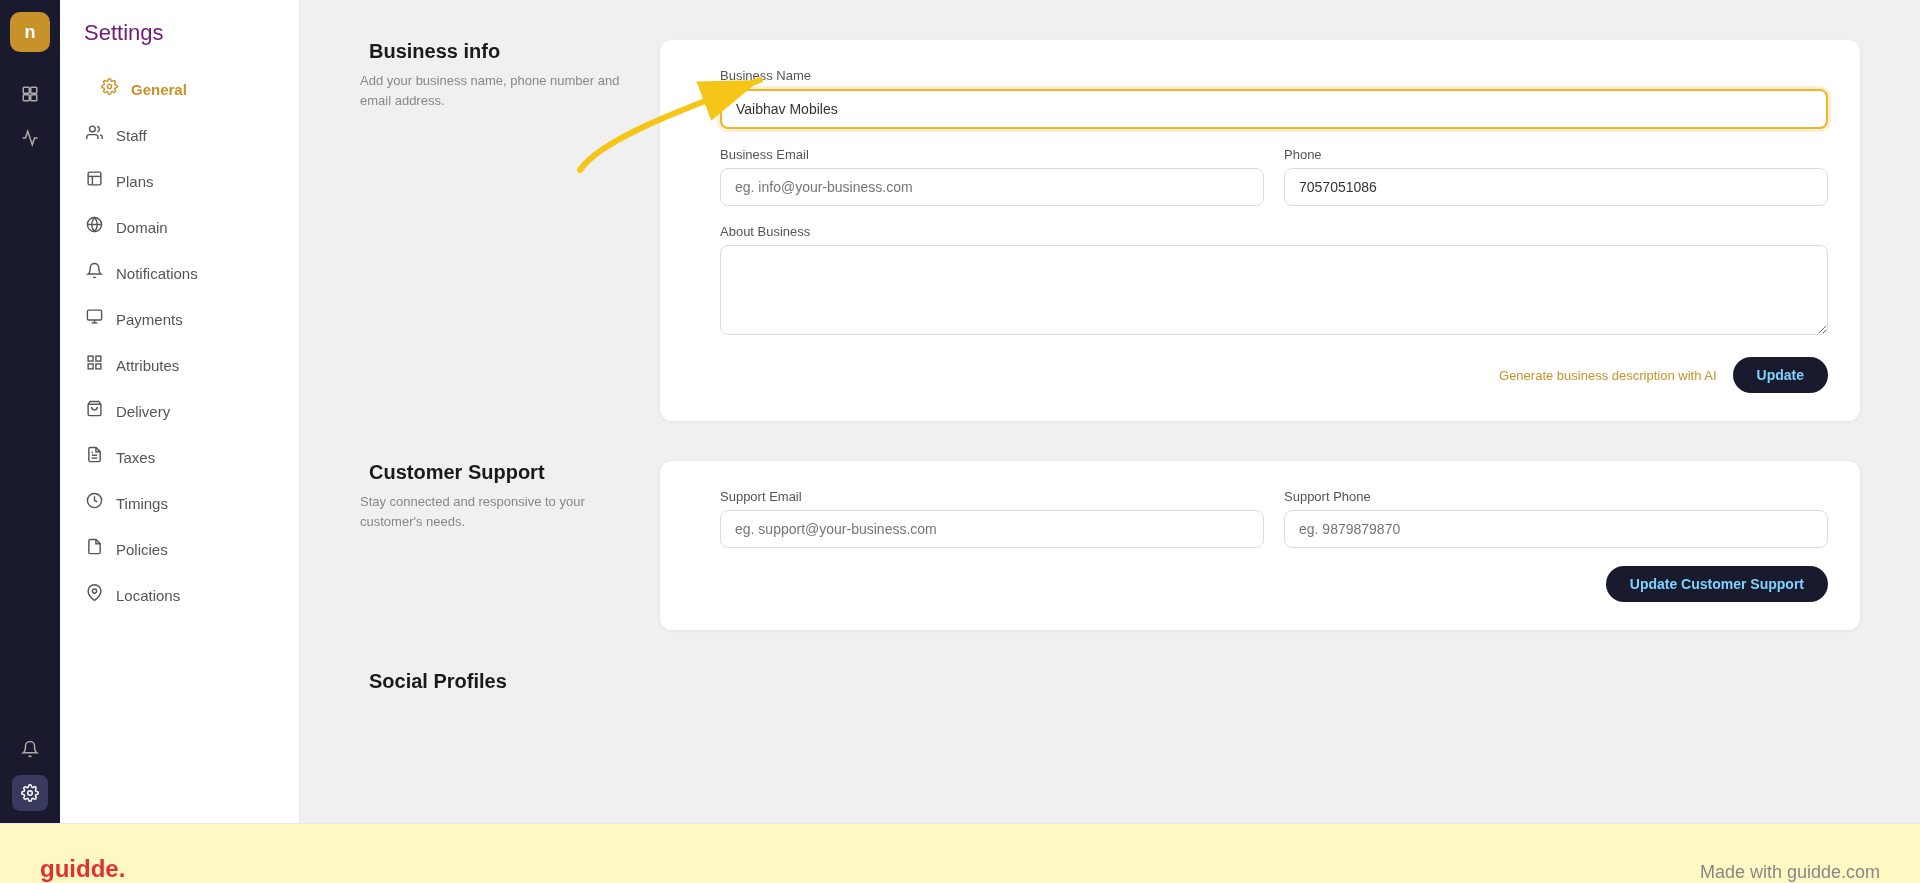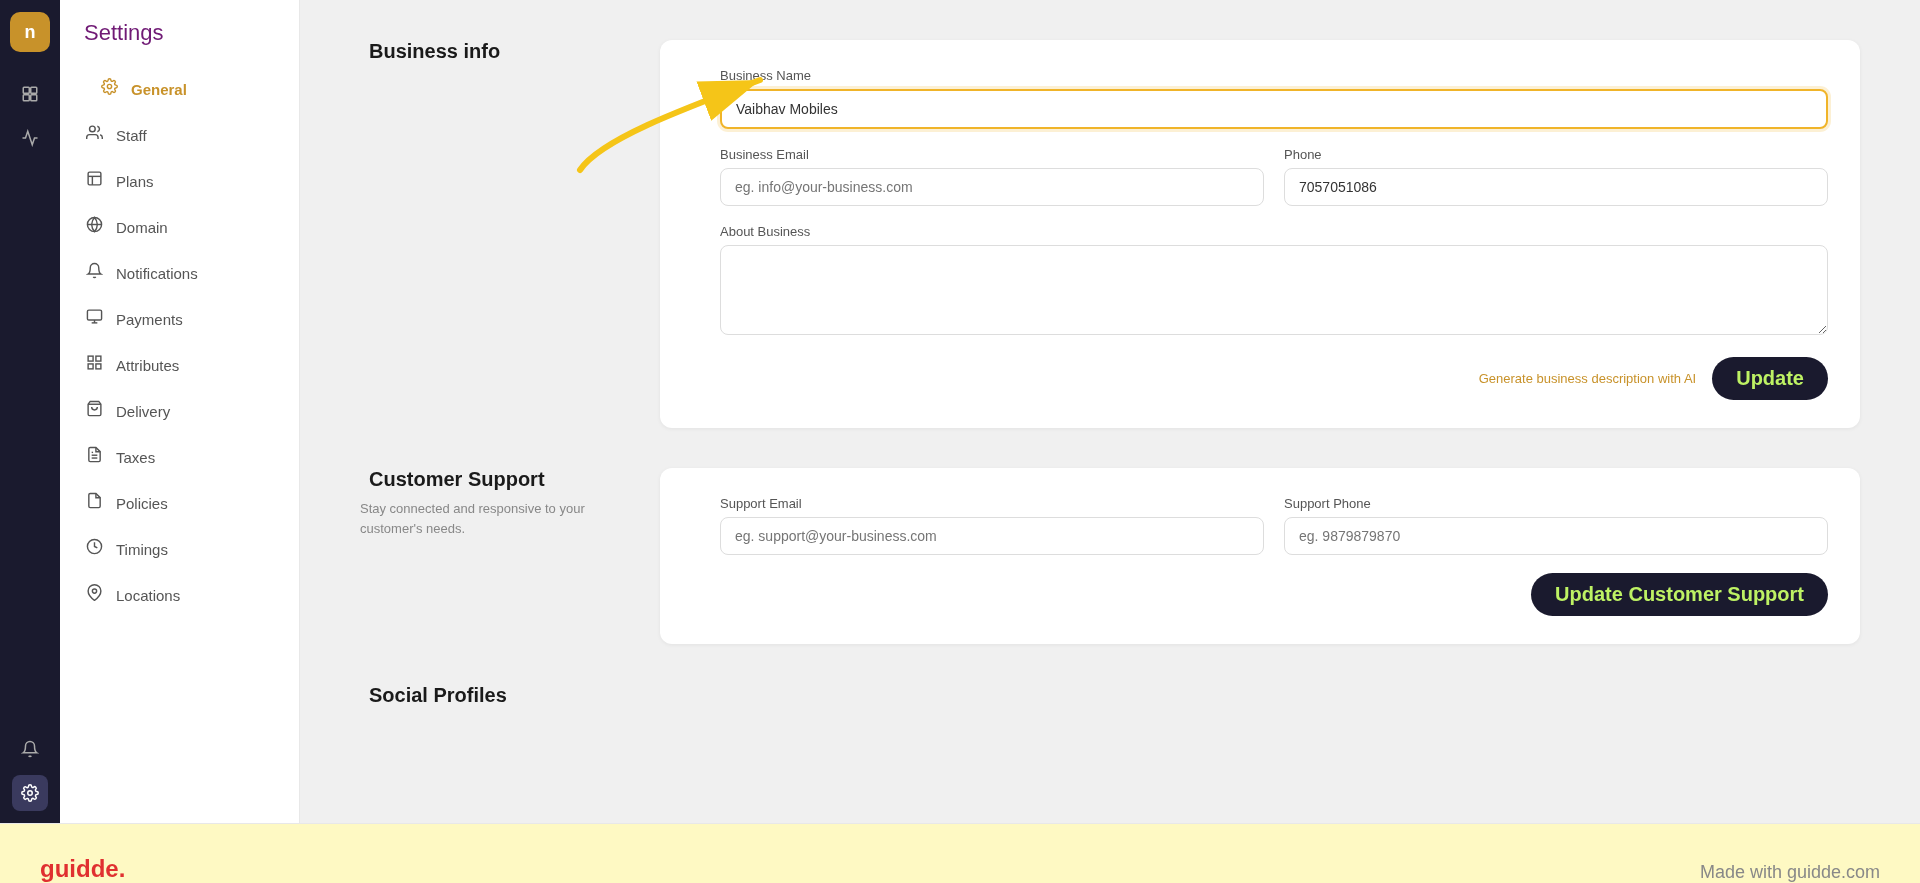--- a/index.html
+++ b/index.html
@@ -126,25 +126,25 @@
     textarea {
       height: 90px;
       resize: vertical;
     }
 
     .card-footer { display: flex; justify-content: flex-end; align-items: center; gap: 16px; margin-top: 10px; }
     .ai-link { color: #c8922a; font-size: 13px; cursor: pointer; text-decoration: none; }
 
     .btn-dark {
       background: #1a1a2e;
-      color: #bef264;
+      color: #7dd3fc;
       border: none;
       border-radius: 24px;
       padding: 10px 24px;
-      font-size: 20px;
+      font-size: 14px;
       font-weight: 600;
       cursor: pointer;
     }
 
     
     .arrow-svg {
       position: absolute;
       top: 50px;
       left: 220px;
       width: 320px;
@@ -309,35 +309,35 @@
             <line x1="16" y1="17" x2="8" y2="17"></line>
             <polyline points="10 9 9 9 8 9"></polyline>
           </svg>
       </span>
       <span>Taxes</span>
     </div>
 
     <div class="sidebar-item">
       <span class="icon">
         <svg width="17" height="17" fill="none" stroke="currentColor" stroke-width="2" viewBox="0 0 24 24">
+            <circle cx="12" cy="12" r="10"></circle>
+            <polyline points="12 6 12 12 16 14"></polyline>
+          </svg>
+      </span>
+      <span>Timings</span>
+    </div>
+
+    <div class="sidebar-item">
+      <span class="icon">
+        <svg width="17" height="17" fill="none" stroke="currentColor" stroke-width="2" viewBox="0 0 24 24">
             <path d="M14 2H6a2 2 0 0 0-2 2v16a2 2 0 0 0 2 2h12a2 2 0 0 0 2-2V8z"></path>
             <polyline points="14 2 14 8 20 8"></polyline>
           </svg>
       </span>
       <span>Policies</span>
-    </div>
-
-    <div class="sidebar-item">
-      <span class="icon">
-        <svg width="17" height="17" fill="none" stroke="currentColor" stroke-width="2" viewBox="0 0 24 24">
-            <circle cx="12" cy="12" r="10"></circle>
-            <polyline points="12 6 12 12 16 14"></polyline>
-          </svg>
-      </span>
-      <span>Timings</span>
     </div>
 
     <div class="sidebar-item">
       <span class="icon">
         <svg width="17" height="17" fill="none" stroke="currentColor" stroke-width="2" viewBox="0 0 24 24">
             <path d="M21 10c0 7-9 13-9 13s-9-6-9-13a9 9 0 0 1 18 0z"></path>
             <circle cx="12" cy="10" r="3"></circle>
           </svg>
       </span>
       <span>Locations</span>
@@ -354,20 +354,21 @@
           </marker>
         </defs>
         <path d="M 60 120 C 80 90, 160 60, 240 30" stroke="#f5c518" stroke-width="6" fill="none" marker-end="url(#arrowhead)" stroke-linecap="round"></path>
       </svg>
     </div>
 
     <div class="section">
       <div class="section-row">
         <div class="section-left">
           <div class="section-title">Business info</div>
+          <div class="section-desc">Add your business name, phone number and email address.</div>
         </div>
         <div class="card">
           <div class="form-row">
             <div class="form-group">
               <label>Business Name</label>
               <input type="text" class="input-highlighted" value="Vaibhav Mobiles" style="">
             </div>
           </div>
           <div class="form-row">
             <div class="form-group">

